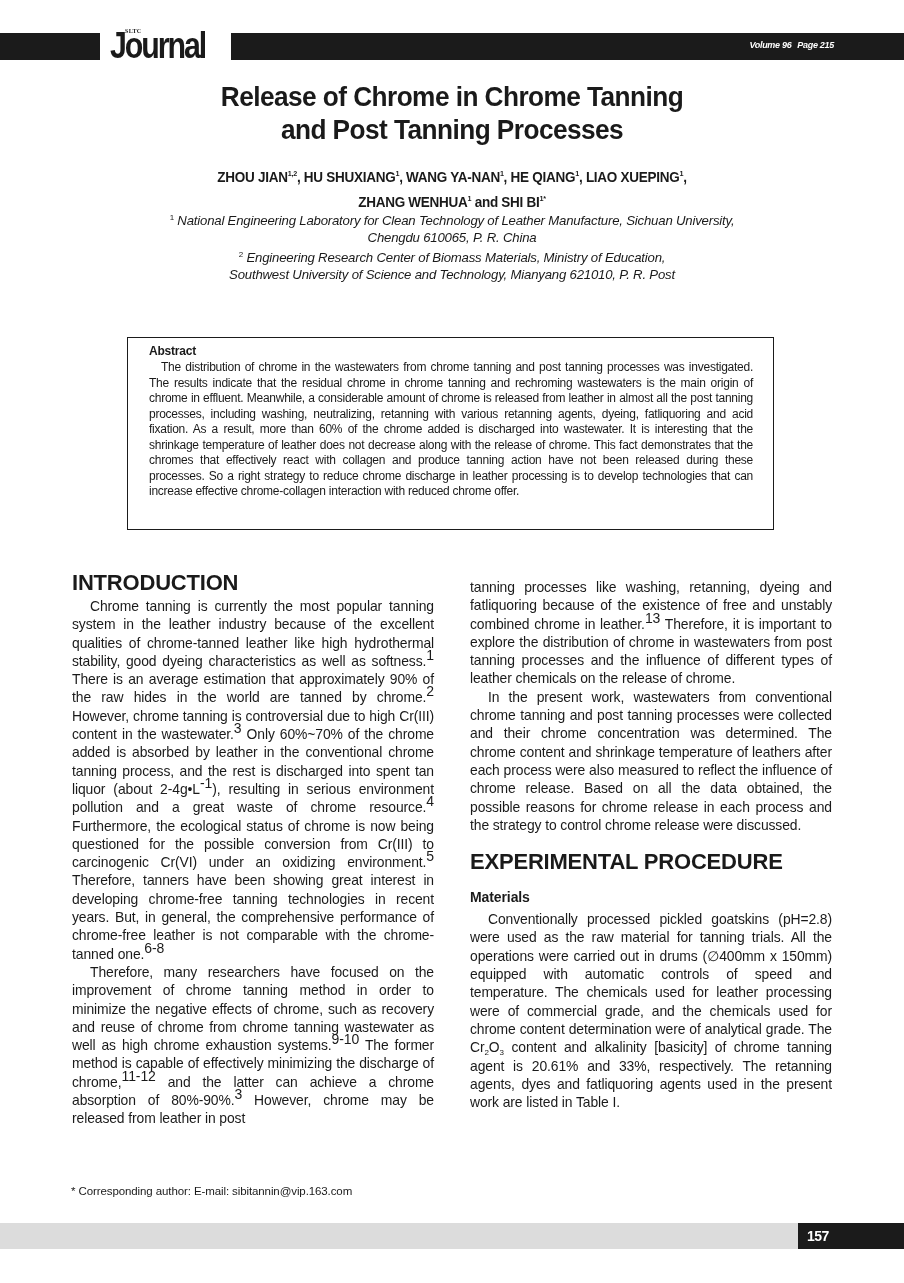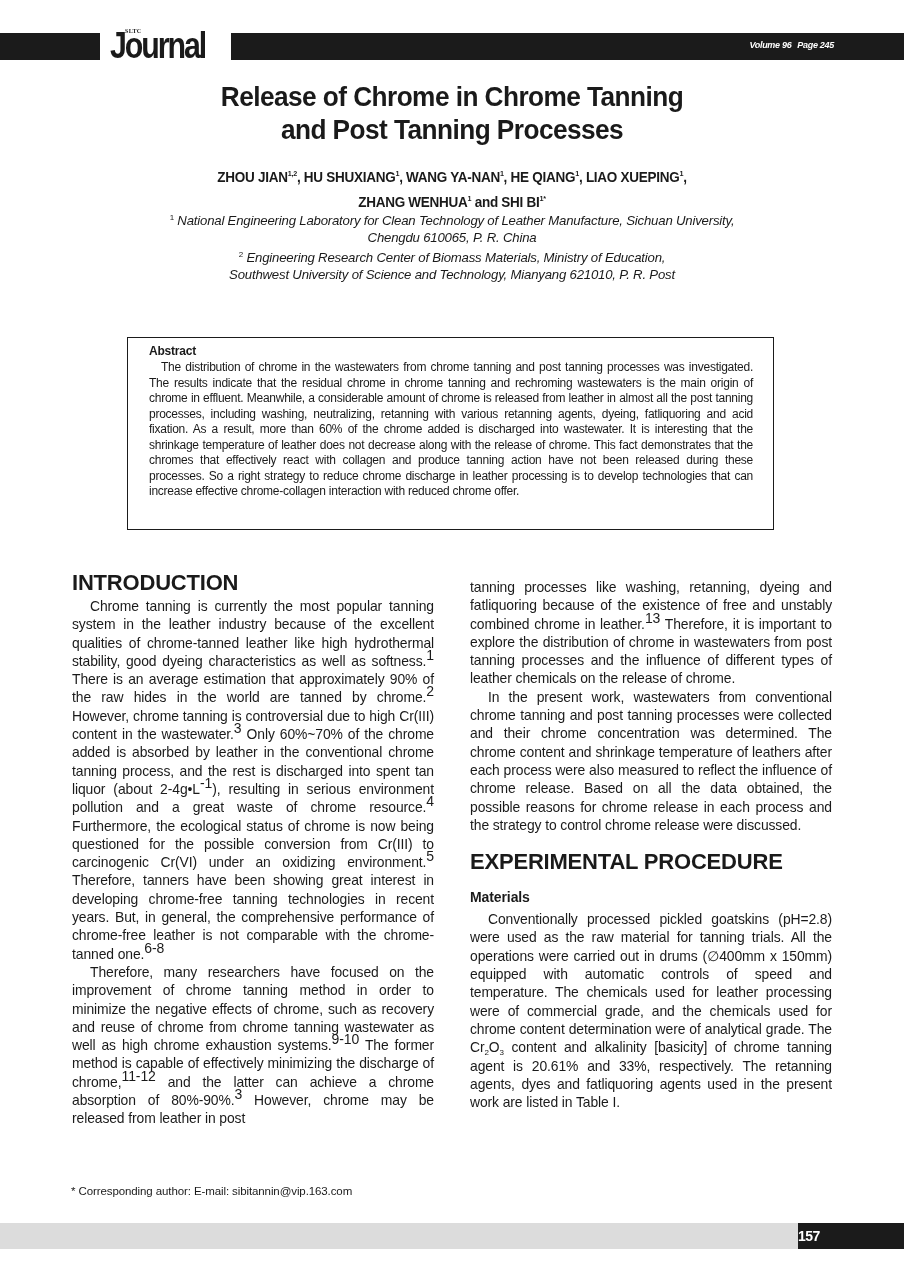--- a/index.html
+++ b/index.html
@@ -38,32 +38,32 @@
   .col sup { font-size: 14px; line-height: 0; vertical-align: 6px; }
   .col sub { font-size: 8px; line-height: 0; vertical-align: -3px; }
   .gap-exp { height: 18px; }
   .gap-mat { height: 12px; }
 
   .footnote { position: absolute; left: 71px; top: 1185px; font-size: 11.5px; letter-spacing: -0.1px; }
 
   
   .ftr-bar { position: absolute; left: 0; top: 1223px; width: 798px; height: 26px; background: #dcdcdc; }
   .ftr-page { position: absolute; left: 798px; top: 1223px; width: 106px; height: 26px; background: #1b1b1b; color: #ffffff; font-weight: bold; font-size: 14px; line-height: 26px; }
-  .ftr-page span { letter-spacing: -0.5px; }
+  .ftr-page span { margin-left: 9px; letter-spacing: -0.5px; }
 </style>
 </head>
 <body>
 
 <div class="hdr-bar-left"></div>
 <div class="logo">
   <div class="logo-word">Journal</div>
   <div class="logo-sltc">SLTC</div>
 </div>
 <div class="hdr-bar-right"></div>
-<div class="hdr-vol"><b>Volume 96</b><span>Page 245</span></div>
+<div class="hdr-vol"><b>Volume 96</b><span>Page 215</span></div>
 
 <div class="title">
   <div>Release of Chrome in Chrome Tanning</div>
   <div>and Post Tanning Processes</div>
 </div>
 
 <div class="authors">
   <div>
     <span>ZHOU JIAN</span><sup>1,2</sup><span>, HU SHUXIANG</span><sup>1</sup><span>, WANG YA-NAN</span><sup>1</sup><span>, HE QIANG</span><sup>1</sup><span>, LIAO XUEPING</span><sup>1</sup><span>,</span>
   </div>

